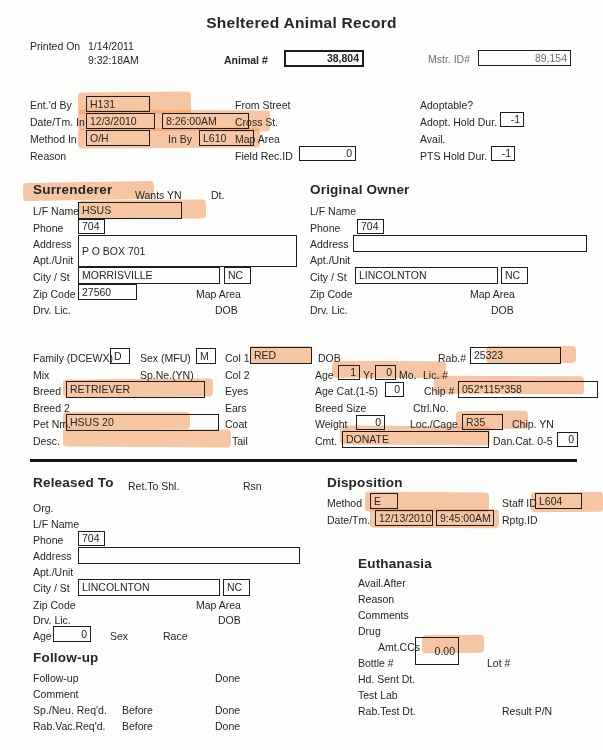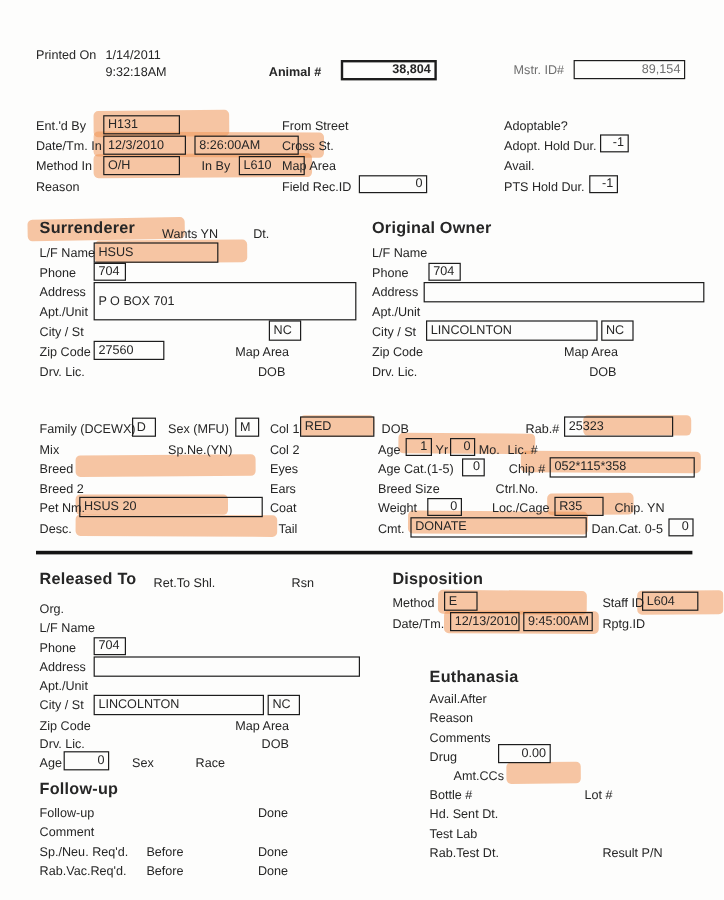--- a/index.html
+++ b/index.html
@@ -37,20 +37,21 @@
   <i class="hl" style="left:63px;top:379px;width:150px;height:18px;transform:rotate(-.4deg)"></i>
   <i class="hl" style="left:63px;top:412px;width:127px;height:17px"></i>
   <i class="hl" style="left:63px;top:429px;width:168px;height:18px;transform:rotate(.3deg)"></i>
   <i class="hl" style="left:456px;top:411px;width:72px;height:18px;transform:rotate(-.5deg)"></i>
   <i class="hl" style="left:340px;top:426px;width:150px;height:19px;transform:rotate(.4deg)"></i>
   <i class="hl" style="left:365px;top:492px;width:124px;height:20px;transform:rotate(.5deg)"></i>
   <i class="hl" style="left:531px;top:492px;width:72px;height:20px;transform:rotate(-.4deg)"></i>
   <i class="hl" style="left:370px;top:509px;width:129px;height:19px;transform:rotate(.3deg)"></i>
   <i class="hl" style="left:422px;top:635px;width:62px;height:18px;transform:rotate(-.5deg)"></i>
 
+  <div class="title">Sheltered Animal Record</div>
   <span class="t" style="left:30px;top:40px">Printed On</span>
   <span class="t" style="left:88px;top:40px">1/14/2011</span>
   <span class="t" style="left:88px;top:54px">9:32:18AM</span>
   <span class="t b" style="left:224px;top:54px">Animal #</span>
   <div class="bx r b" style="left:284px;top:50px;width:80px;height:17px;border-width:2px">38,804</div>
   <span class="t g" style="left:428px;top:53px">Mstr. ID#</span>
   <div class="bx r g" style="left:478px;top:50px;width:93px;height:16px;border-width:1px">89,154</div>
 
   <span class="t" style="left:30px;top:99px">Ent.'d By</span>
   <div class="bx" style="left:86px;top:96px;width:64px;height:16px">H131</div>
@@ -80,20 +81,21 @@
   <span class="t" style="left:135px;top:189px">Wants YN</span>
   <span class="t" style="left:211px;top:189px">Dt.</span>
   <span class="t" style="left:33px;top:205px">L/F Name</span>
   <div class="bx" style="left:78px;top:202px;width:104px;height:17px">HSUS</div>
   <span class="t" style="left:33px;top:222px">Phone</span>
   <div class="bx" style="left:78px;top:219px;width:27px;height:15px">704</div>
   <span class="t" style="left:33px;top:238px">Address</span>
   <div class="bx" style="left:78px;top:235px;width:219px;height:32px">P O BOX 701</div>
   <span class="t" style="left:33px;top:254px">Apt./Unit</span>
   <span class="t" style="left:33px;top:271px">City / St</span>
+  <div class="bx" style="left:78px;top:267px;width:142px;height:17px">MORRISVILLE</div>
   <div class="bx" style="left:224px;top:267px;width:27px;height:17px">NC</div>
   <span class="t" style="left:33px;top:288px">Zip Code</span>
   <div class="bx" style="left:78px;top:284px;width:59px;height:16px">27560</div>
   <span class="t" style="left:196px;top:288px">Map Area</span>
   <span class="t" style="left:33px;top:304px">Drv. Lic.</span>
   <span class="t" style="left:215px;top:304px">DOB</span>
 
   <div class="h1" style="left:310px;top:182px">Original Owner</div>
   <span class="t" style="left:310px;top:205px">L/F Name</span>
   <span class="t" style="left:310px;top:222px">Phone</span>
@@ -123,25 +125,26 @@
   <span class="t" style="left:140px;top:369px">Sp.Ne.(YN)</span>
   <span class="t" style="left:225px;top:369px">Col 2</span>
   <span class="t" style="left:315px;top:369px">Age</span>
   <div class="bx r" style="left:338px;top:365px;width:22px;height:15px">1</div>
   <span class="t" style="left:363px;top:369px">Yr</span>
   <div class="bx r" style="left:375px;top:365px;width:21px;height:15px">0</div>
   <span class="t" style="left:399px;top:369px">Mo.</span>
   <span class="t" style="left:423px;top:369px">Lic. #</span>
 
   <span class="t" style="left:33px;top:385px">Breed</span>
+  <div class="bx" style="left:66px;top:381px;width:139px;height:17px">RETRIEVER</div>
   <span class="t" style="left:225px;top:385px">Eyes</span>
   <span class="t" style="left:315px;top:385px">Age Cat.(1-5)</span>
   <div class="bx r" style="left:385px;top:382px;width:19px;height:15px">0</div>
   <span class="t" style="left:424px;top:385px">Chip #</span>
-  <div class="bx" style="left:458px;top:381px;width:121px;height:17px">052*115*358</div>
+  <div class="bx" style="left:458px;top:381px;width:140px;height:17px">052*115*358</div>
 
   <span class="t" style="left:33px;top:402px">Breed 2</span>
   <span class="t" style="left:225px;top:402px">Ears</span>
   <span class="t" style="left:315px;top:402px">Breed Size</span>
   <span class="t" style="left:413px;top:402px">Ctrl.No.</span>
 
   <span class="t" style="left:33px;top:418px">Pet Nm.</span>
   <div class="bx" style="left:66px;top:414px;width:153px;height:17px">HSUS 20</div>
   <span class="t" style="left:225px;top:418px">Coat</span>
   <span class="t" style="left:315px;top:418px">Weight</span>
@@ -190,21 +193,21 @@
   <div class="bx" style="left:375px;top:510px;width:58px;height:16px">12/13/2010</div>
   <div class="bx" style="left:436px;top:510px;width:58px;height:16px">9:45:00AM</div>
   <span class="t" style="left:502px;top:514px">Rptg.ID</span>
 
   <div class="h1" style="left:358px;top:556px">Euthanasia</div>
   <span class="t" style="left:358px;top:577px">Avail.After</span>
   <span class="t" style="left:358px;top:593px">Reason</span>
   <span class="t" style="left:358px;top:609px">Comments</span>
   <span class="t" style="left:358px;top:625px">Drug</span>
   <span class="t" style="left:378px;top:641px">Amt.CCs</span>
-  <div class="bx r" style="left:415px;top:620px;width:44px;height:16px">0.00</div>
+  <div class="bx r" style="left:415px;top:637px;width:44px;height:28px">0.00</div>
   <span class="t" style="left:358px;top:657px">Bottle #</span>
   <span class="t" style="left:487px;top:657px">Lot #</span>
   <span class="t" style="left:358px;top:673px">Hd. Sent Dt.</span>
   <span class="t" style="left:358px;top:689px">Test Lab</span>
   <span class="t" style="left:358px;top:705px">Rab.Test Dt.</span>
   <span class="t" style="left:502px;top:705px">Result P/N</span>
 
   <div class="h1" style="left:33px;top:650px">Follow-up</div>
   <span class="t" style="left:33px;top:672px">Follow-up</span>
   <span class="t" style="left:215px;top:672px">Done</span>

